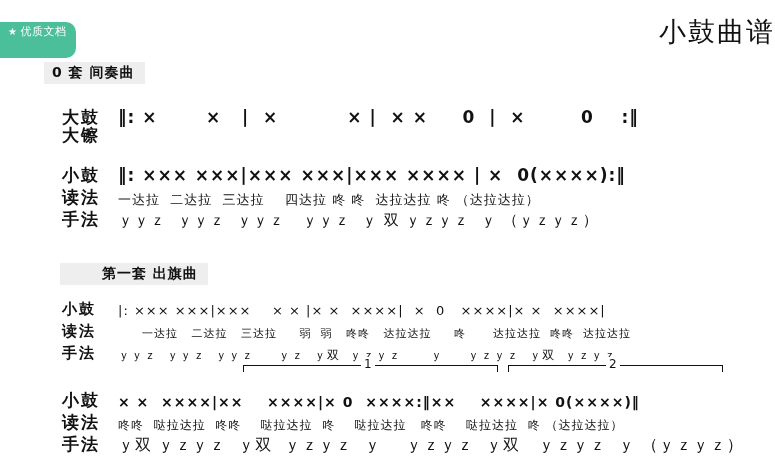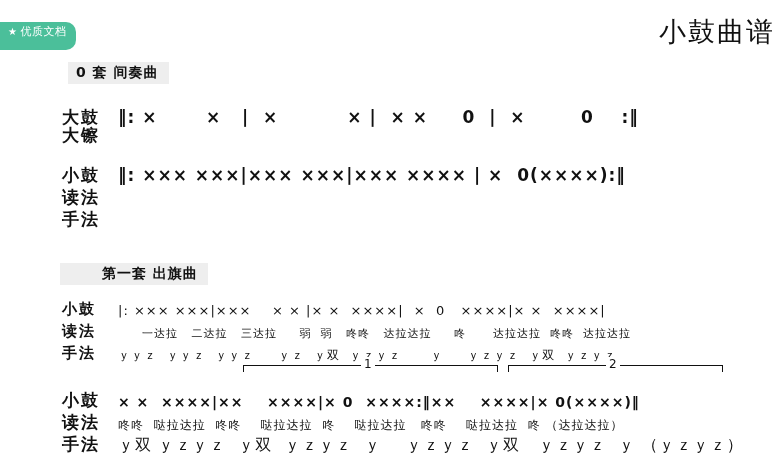--- a/index.html
+++ b/index.html
@@ -20,21 +20,21 @@
     width: 775px;
     height: 475px;
     background: #ffffff;
   }
   
   .badge {
     position: absolute;
     left: 0;
     top: 22px;
     height: 20px;
-    padding: 0 10px 8px 8px;
+    padding: 0 10px 16px 8px;
     background: #4bbf9a;
     color: #ffffff;
     font-size: 11px;
     line-height: 20px;
     letter-spacing: 0.5px;
     border-top-right-radius: 10px;
     border-bottom-right-radius: 10px;
     white-space: nowrap;
   }
   .badge .star {
@@ -142,40 +142,42 @@
 <body>
 
 <div id="page">
 
   <div class="badge">
     <span class="star">★</span><span>优质文档</span>
   </div>
 
   <div class="title">小鼓曲谱</div>
 
-  <div class="section-head" style="left:68px; top:62px;">0 套 间奏曲</div>
+  <div class="section-head" style="left:44px; top:62px;">0 套 间奏曲</div>
 
   <div class="block" style="left:62px; top:100px;">
     <div class="row tall">
       <div class="lbl big">大鼓</div>
       <div class="notes big">‖: ×       ×   |  ×          × |  × ×     0  |  ×        0    :‖</div>
     </div>
     <div class="row" style="height:18px;">
       <div class="lbl big">大镲</div>
       <div class="notes"></div>
     </div>
     <div class="row tall" style="margin-top:14px;">
       <div class="lbl big">小鼓</div>
       <div class="notes big">‖: ××× ×××|××× ×××|××× ×××× | ×  0(××××):‖</div>
     </div>
     <div class="row">
       <div class="lbl big">读法</div>
+      <div class="notes read">一达拉  二达拉  三达拉    四达拉 咚 咚  达拉达拉 咚 （达拉达拉）</div>
     </div>
     <div class="row">
       <div class="lbl big">手法</div>
+      <div class="notes hand">ｙｙｚ  ｙｙｚ  ｙｙｚ   ｙｙｚ  ｙ 双 ｙｚｙｚ  ｙ （ｙｚｙｚ）</div>
     </div>
   </div>
 
   <div class="section-head" style="left:60px; top:263px;padding-left:42px;">第一套 出旗曲</div>
 
   <div class="block" style="left:62px; top:295px;">
     <div class="row">
       <div class="lbl small">小鼓</div>
       <div class="notes" style="font-size:13px;">|: ××× ×××|×××    × × |× ×  ××××|  ×  0   ××××|× ×  ××××|</div>
     </div>

